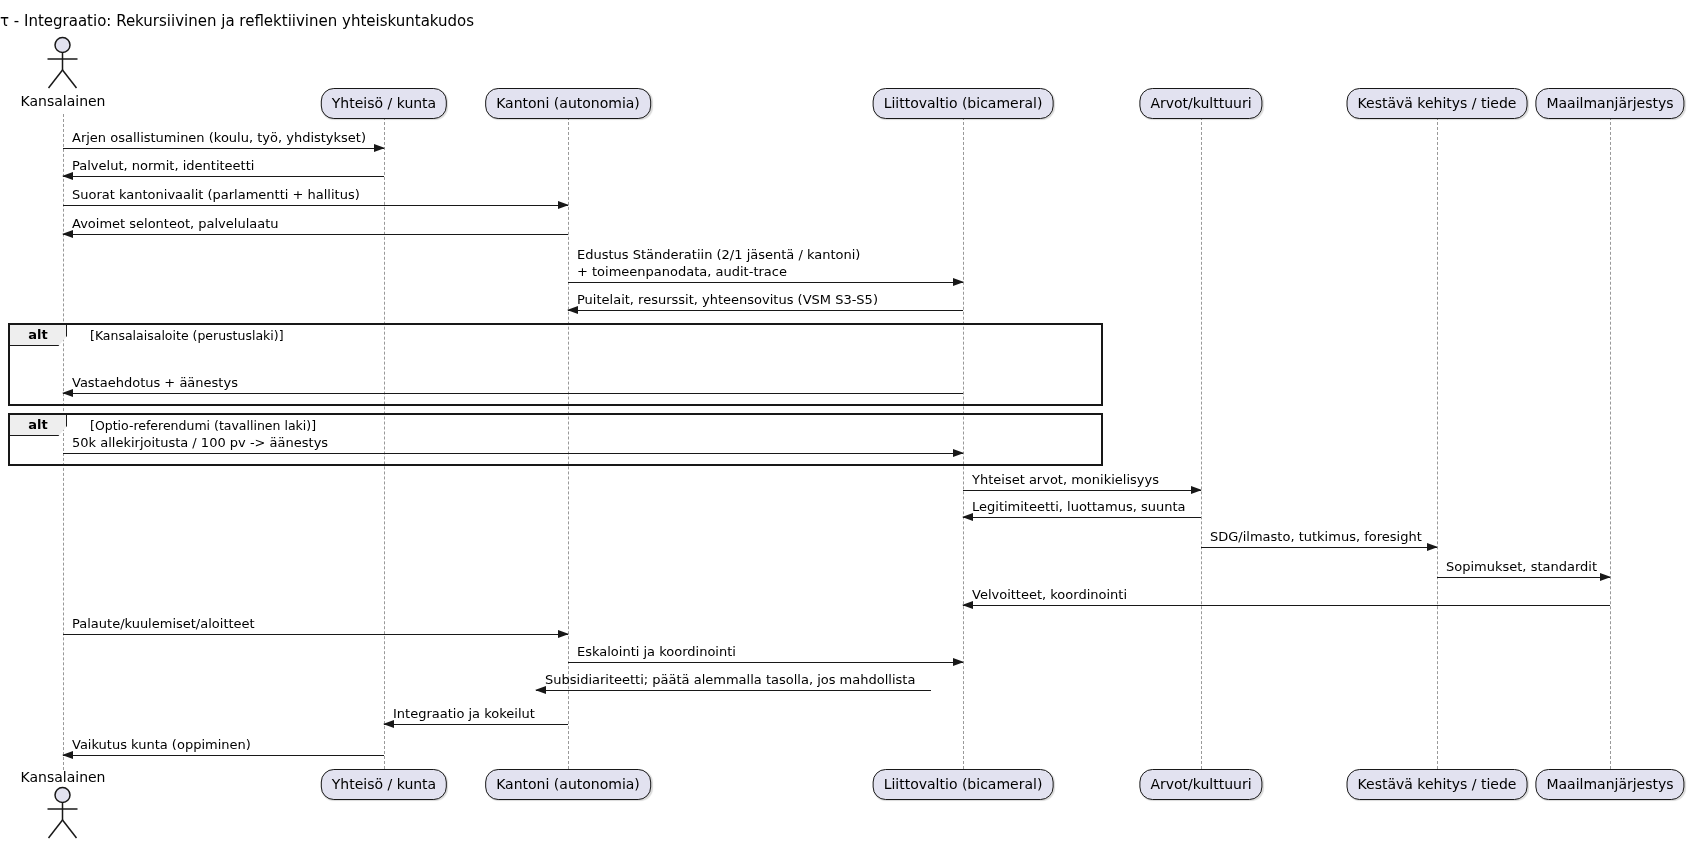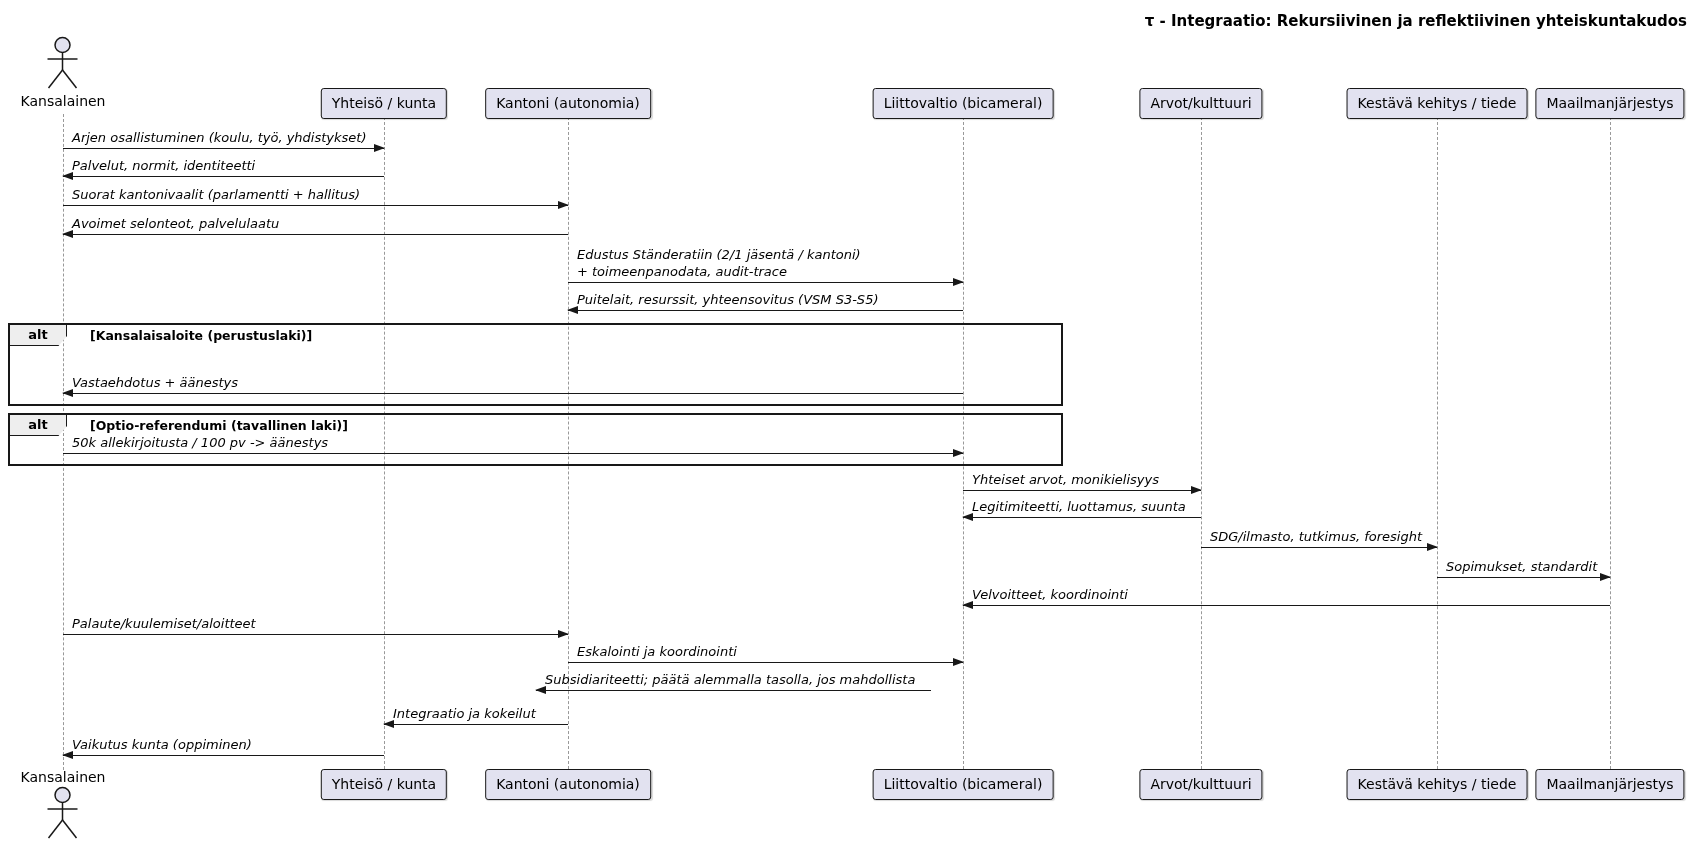--- a/index.html
+++ b/index.html
@@ -14,74 +14,74 @@
   #diagram{
     position:relative;
     width:1687px;height:849px;
     background:var(--bg);
     font-family:"DejaVu Sans","Liberation Sans",sans-serif;
     color:#000;
     overflow:hidden;
   }
   .title{
     position:absolute;top:12px;left:0;width:100%;
-    text-align:right;font-weight:bold;font-size:15px;
+    text-align:left;font-weight:normal;font-size:15px;
   }
   .lifeline{
     position:absolute;width:0;
     border-left:1px dashed var(--lifeline);
   }
   .pbox{
     position:absolute;transform:translateX(-50%);
     background:var(--box-fill);
     border:1px solid var(--box-border);
-    border-radius:3px;
+    border-radius:13px;
     font-size:14px;line-height:17px;
     padding:6px 10px;
     white-space:nowrap;
     box-shadow:1px 1px 1px rgba(0,0,0,0.15);
   }
   .actor{
     position:absolute;transform:translateX(-50%);
     display:flex;flex-direction:column;align-items:center;
   }
   .actor-label{font-size:14px;white-space:nowrap;line-height:18px;}
   .msg{position:absolute;}
   .msg-text{
     font-size:13px;line-height:17px;
     padding:0 4px 2px 9px;
     white-space:pre-line;
-    font-style:italic;
   }
   .msg-line{position:relative;height:0;border-top:1px solid var(--line);}
   .dir-right .msg-line::after{
     content:"";position:absolute;right:-1px;top:-5px;width:0;height:0;
     border-left:11px solid var(--line);
     border-top:4.5px solid transparent;border-bottom:4.5px solid transparent;
   }
   .dir-left .msg-line::before{
     content:"";position:absolute;left:-1px;top:-5px;width:0;height:0;
     border-right:11px solid var(--line);
     border-top:4.5px solid transparent;border-bottom:4.5px solid transparent;
   }
   .frame{
     position:absolute;
     border:2px solid var(--line);
+    padding-left:40px;
   }
   .frame-label{
     position:absolute;top:0;left:0;width:56px;height:20px;
     background:var(--frame-label-fill);
     border-right:1.5px solid var(--line);
     border-bottom:1.5px solid var(--line);
     clip-path:polygon(0 0,100% 0,100% 52%,85% 100%,0 100%);
     font-weight:bold;font-size:13px;line-height:19px;text-align:center;
   }
   .frame-cond{
     position:absolute;top:3px;left:80px;
-    font-weight:bold;font-size:12.5px;white-space:nowrap;
+    font-weight:normal;font-size:12.5px;white-space:nowrap;
   }
 </style>
 </head>
 <body>
 
 <div id="diagram">
 
   <div class="title">τ - Integraatio: Rekursiivinen ja reflektiivinen yhteiskuntakudos</div>
 
   <div class="lifeline" style="left:63px;top:114px;height:656px"></div>

